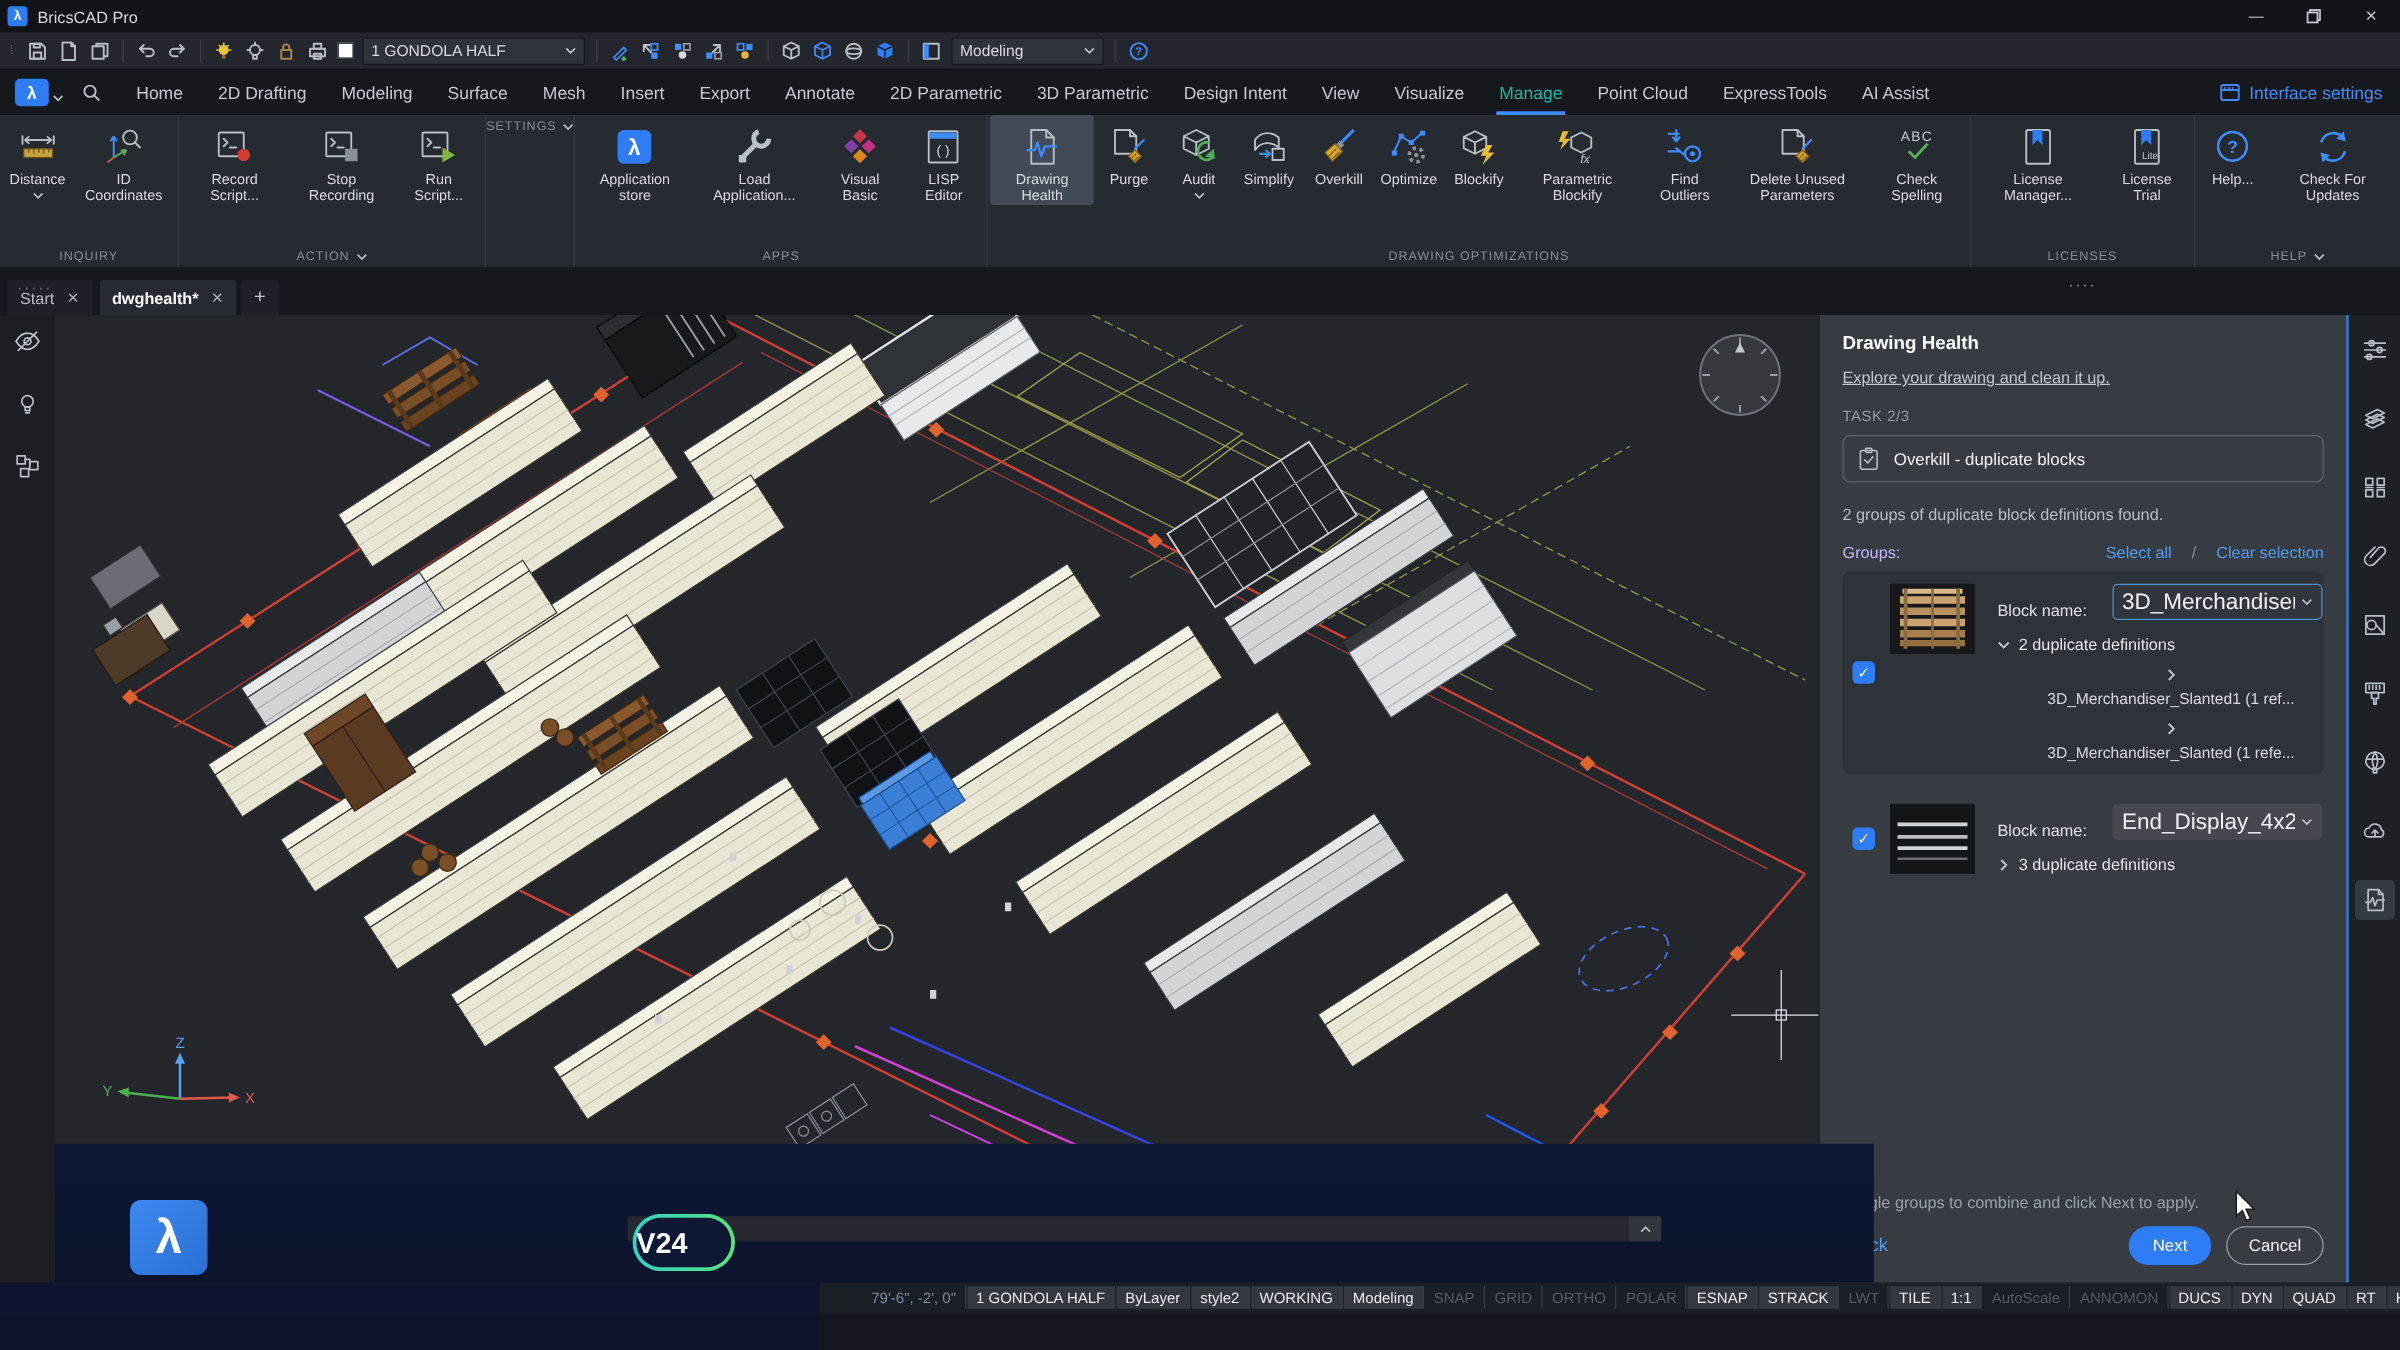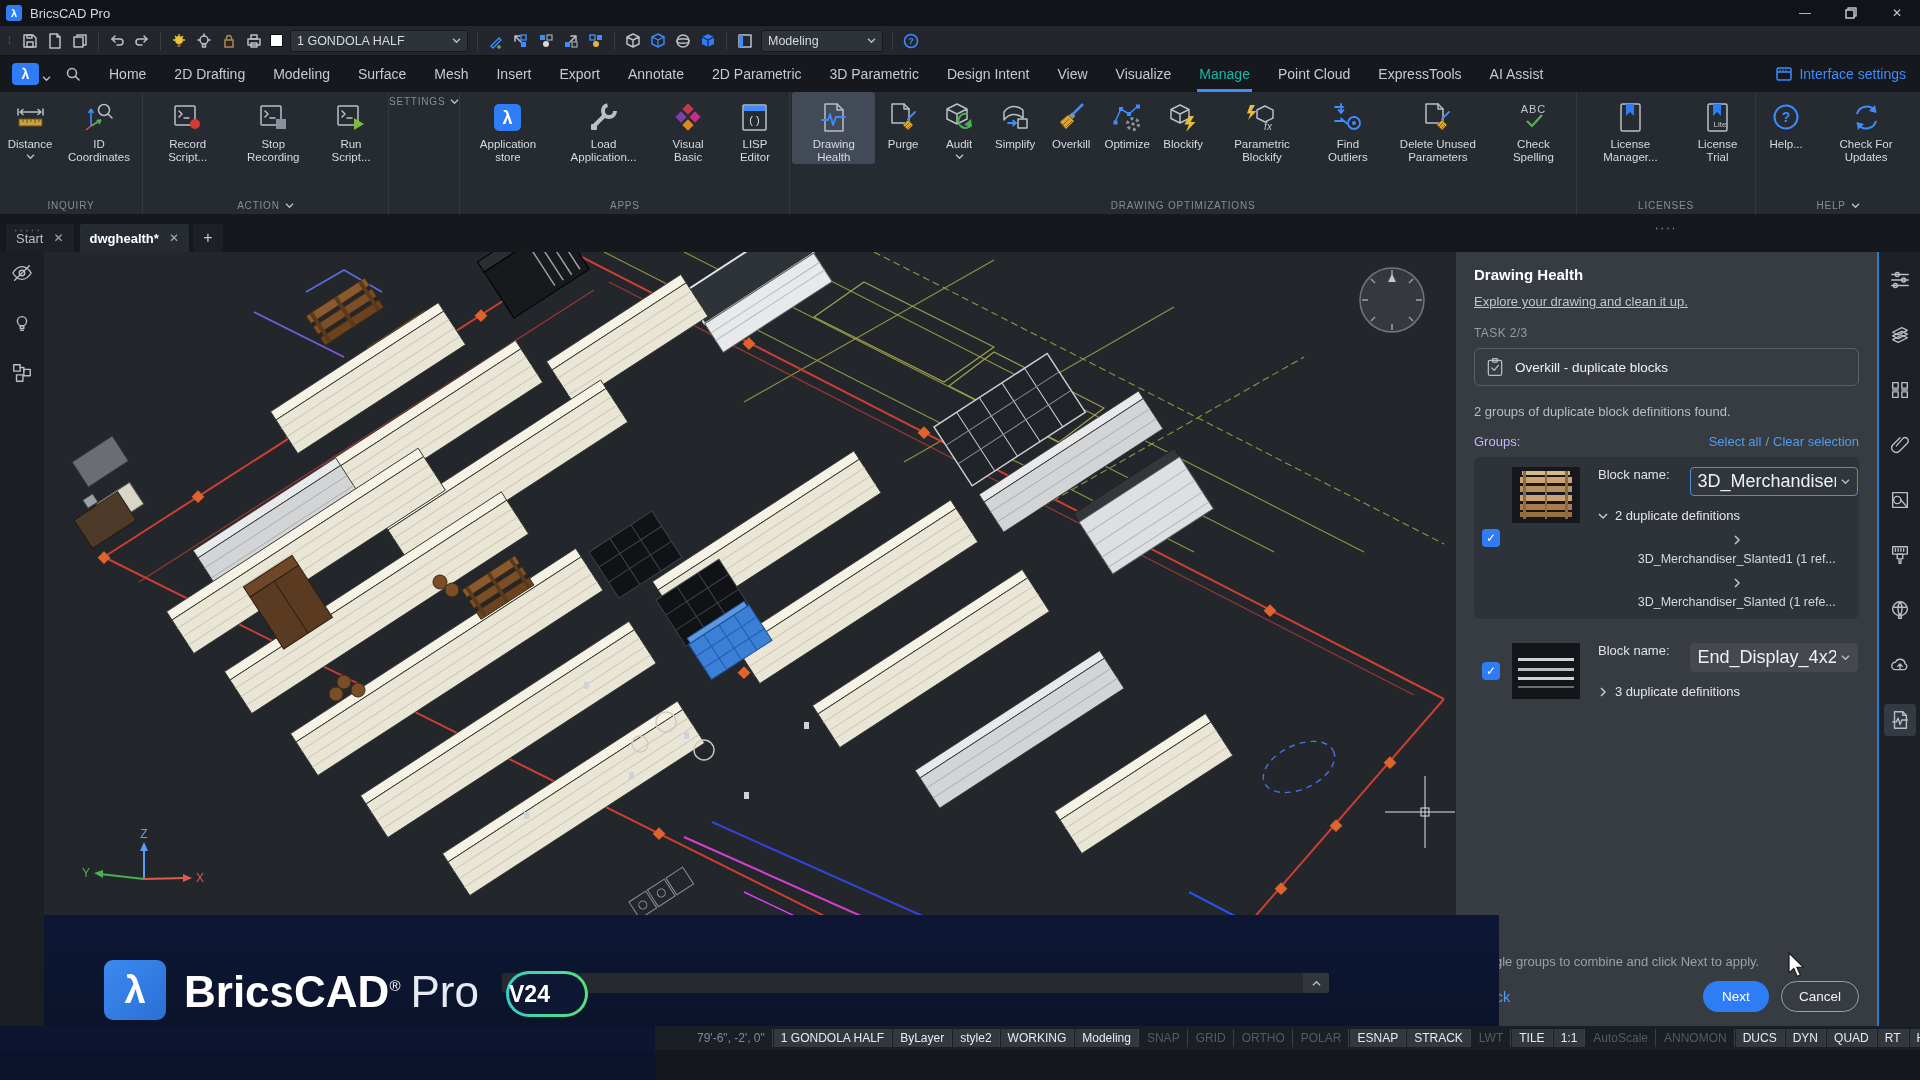--- a/index.html
+++ b/index.html
@@ -94,30 +94,30 @@
     display:flex; flex-direction:column; padding:14px 18px 14px 18px; z-index:4; }
   .p-title { font-size:15px; font-weight:bold; color:#fff; }
   .p-sub { margin-top:11px; font-size:13px; color:#c2c7ce;text-decoration:underline; }
   .p-task { margin-top:17px; font-size:12px; color:#959ba3; letter-spacing:0.4px; }
   .p-taskbox { margin-top:8px; height:38px; border:1px solid #5a6169; border-radius:6px; display:flex; align-items:center; gap:10px; padding:0 10px; }
   .p-taskbox svg { width:20px; height:20px; }
   .p-taskname { font-size:13.5px; color:#f0f2f5; }
   .p-summary { margin-top:18px; font-size:13px; color:#b9bec5; }
   .p-groupsrow { margin-top:15px; display:flex; align-items:center; font-size:13px; }
   .p-grlabel { color:#c4b5fd; }
-  .p-links { margin-left:auto; display:flex; gap:4px; align-items:flex-start; }
+  .p-links { margin-left:auto; display:flex; gap:16px; align-items:flex-start; }
   .p-link { color:#4f9cf0; }
   .p-slash { color:#7f94b4; }
   .gcard { margin-top:8px; border-radius:6px; padding:10px 8px; display:grid; grid-template-columns:30px 86px 1fr; }
   .gcard.sel { background:#2e333a; }
   .gchk { width:18px; height:18px; background:#2f7df6; border-radius:4px; color:#fff; font-size:12px;
     display:flex; align-items:center; justify-content:center; align-self:center; }
   .gthumb { width:68px; height:56px; background:#16181c; align-self:start; }
   .gcontent {}
-  .blockrow { display:flex; align-items:flex-start; gap:20px; }
+  .blockrow { display:flex; align-items:flex-end; gap:20px; }
   .blocklabel { font-size:13px; color:#dfe3e8; white-space:nowrap; }
   .blocksel { width:168px; height:29px; border-radius:4px; display:flex; align-items:center; padding:0 7px; gap:5px;
     font-size:18px; color:#eef1f4; }
   .blocksel .bv { flex:1; white-space:nowrap; overflow:hidden; }
   .blocksel.focus { background:#31363d; border:1px solid #4a90d9; }
   .blocksel.plain { background:#45494f; border:1px solid #45494f; }
   .treerow { margin-top:12px; display:flex; align-items:center; gap:7px; font-size:13px; color:#e3e6ea; }
   .treerow.child { margin-left:18px; font-size:12.5px; color:#d6dade;flex-direction:column; }
   .tchev { width:10px; height:10px; flex:none; }
   .tchev polyline { fill:none; stroke:#c3c8cf; stroke-width:1.5; }
@@ -954,21 +954,20 @@
         <span class="prompt">Next:</span>
         <div class="cmdup">
             <svg class="chev" viewBox="0 0 10 8" style="transform:rotate(180deg)">
               <polyline points="1,2 5,6 9,2"></polyline>
             </svg>
           </div>
       </div>
       <div class="brandlogo">
           <span>λ</span>
         </div>
-      <div class="brandtext"><b>BricsCAD</b><span class="reg">®</span><span class="pro">Pro</span></div>
       <div class="vbadge">
           <span>V24</span>
         </div>
     </div>
   </div>
 
   <div class="panel">
     <div class="p-title">Drawing Health</div>
     <div class="p-sub">Explore your drawing and clean it up.</div>
     <div class="p-task">TASK 2/3</div>

